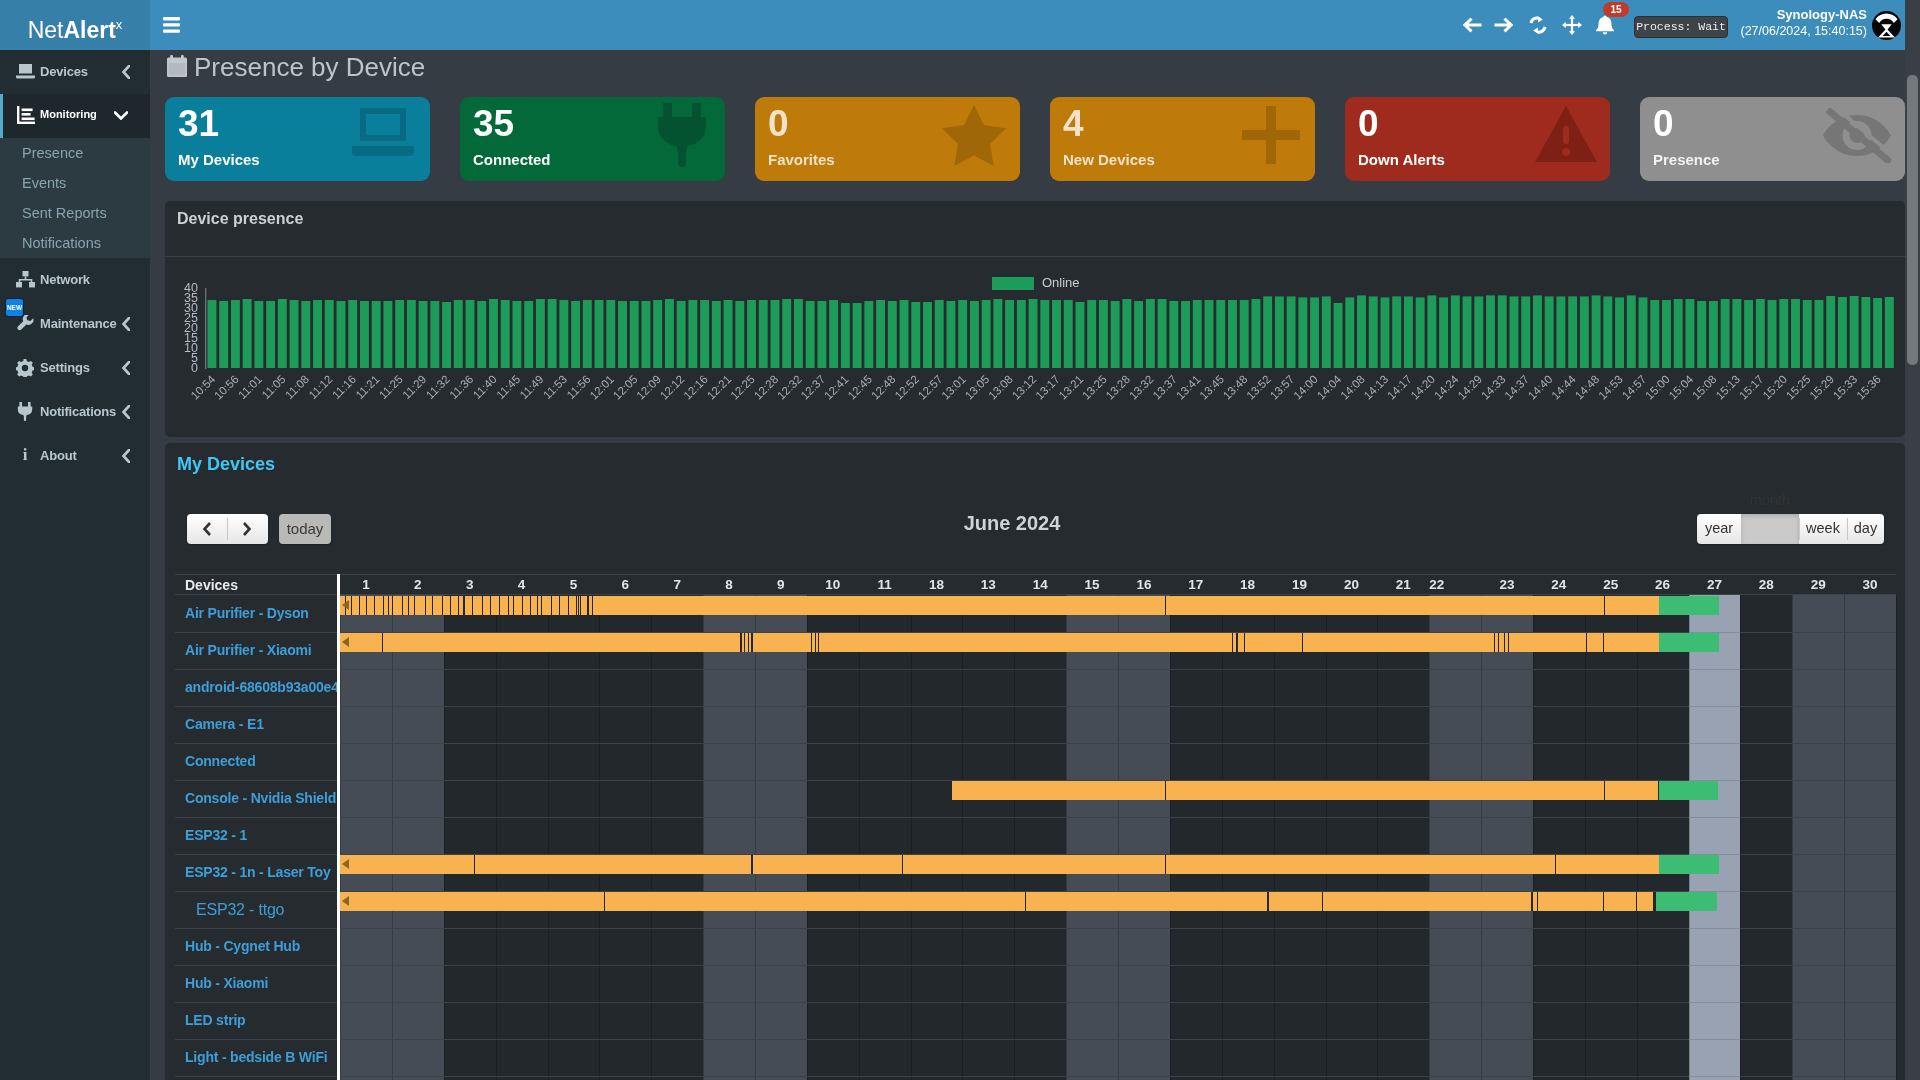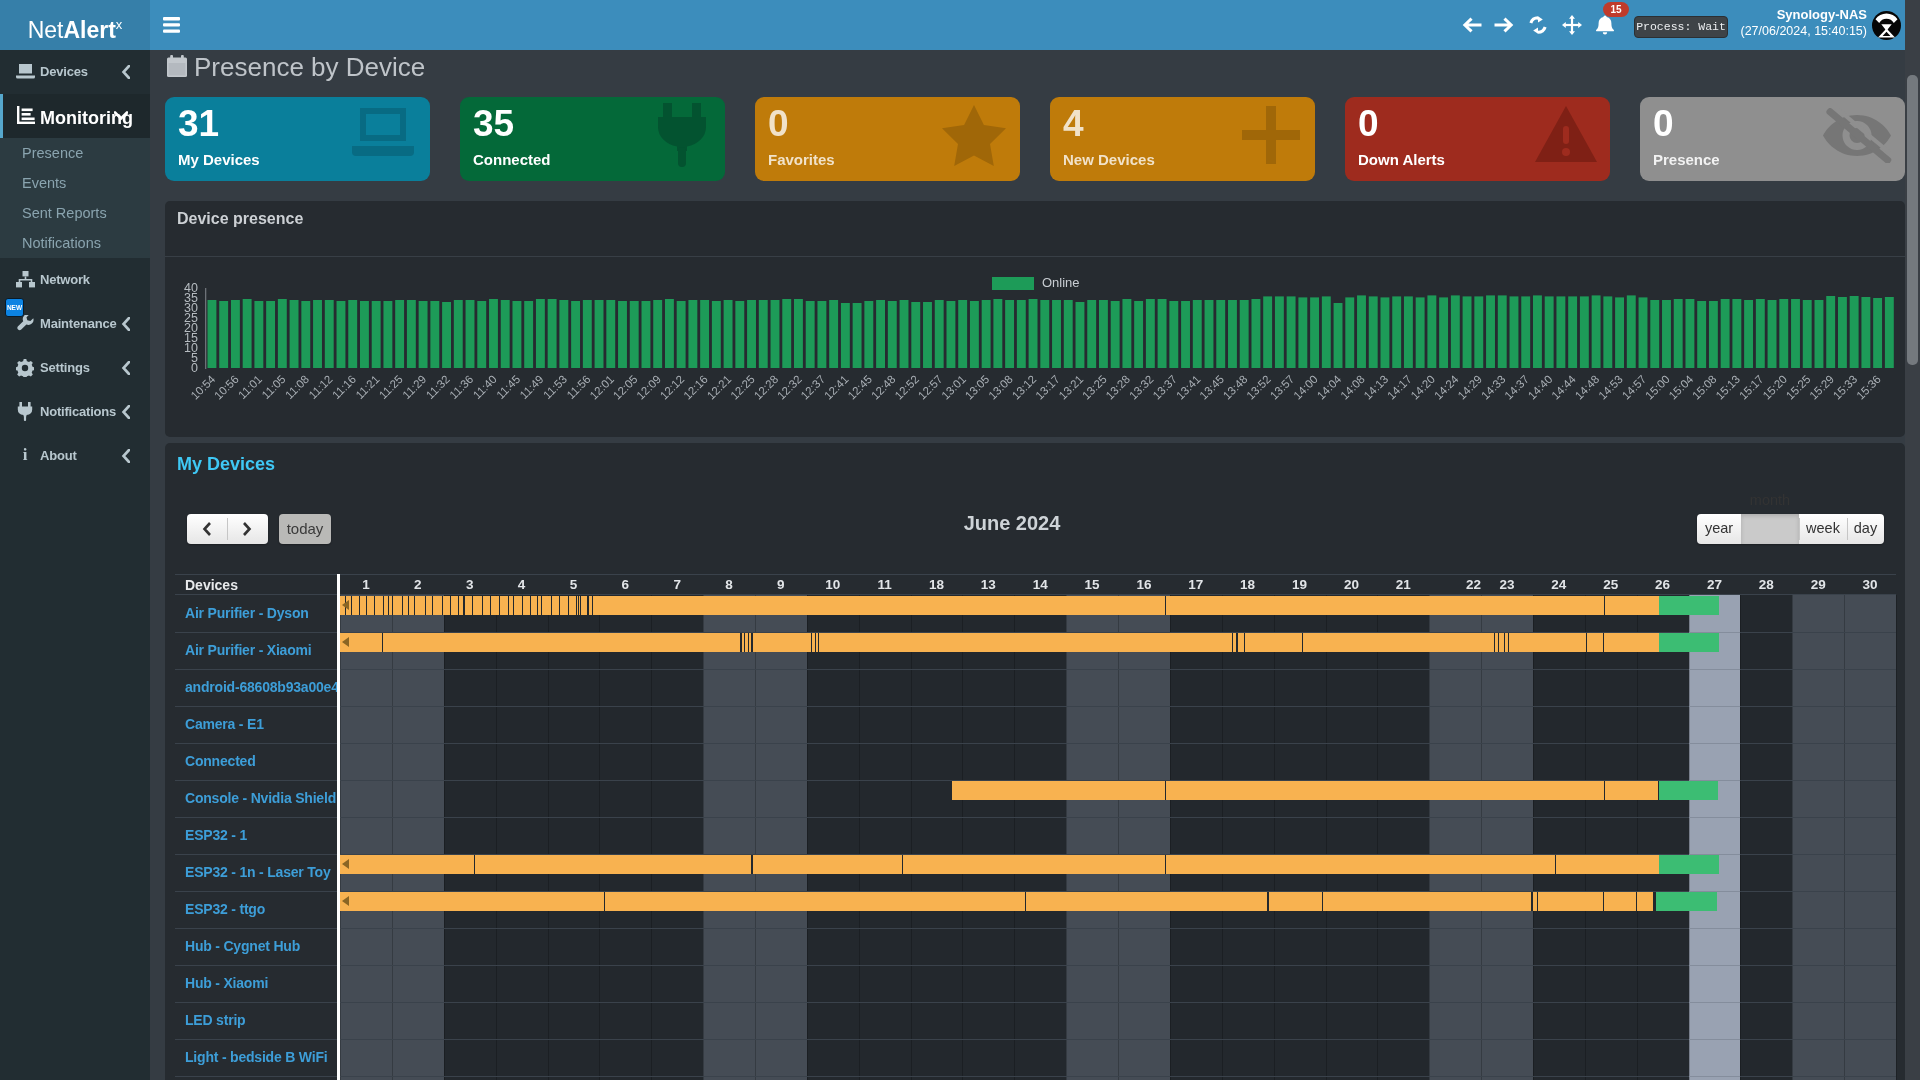--- a/index.html
+++ b/index.html
@@ -63,21 +63,21 @@
 <div class="abs" style="left:0;top:94px;width:150px;height:44px;background:#1e282c;border-left:3px solid #56a7cc"></div>
 <svg class="abs" style="left:17px;top:106px" width="18" height="18" viewBox="0 0 18 18">
     <g fill="#fff">
       <rect x="0" y="0" width="2.4" height="18"></rect>
       <rect x="0" y="15.6" width="18" height="2.4"></rect>
       <rect x="4.6" y="11.5" width="13" height="2.6"></rect>
       <rect x="4.6" y="7" width="9" height="2.6"></rect>
       <rect x="4.6" y="2.5" width="11" height="2.6"></rect>
     </g>
   </svg>
-<div class="abs" style="left:40px;top:108px;color:#fff;font-size:18px;font-weight:600">Monitoring</div>
+<div class="abs" style="left:40px;top:108px;color:#fff;font-size:11px;font-weight:600">Monitoring</div>
 <svg class="abs" style="left:114px;top:111px" width="14" height="9" viewBox="0 0 14 9">
     <path d="M1 1.5 L7 7.5 L13 1.5" stroke="#fff" stroke-width="2.6" fill="none" stroke-linecap="round"></path>
   </svg>
 <div class="abs" style="left:0;top:138px;width:150px;height:120px;background:#2c3b41"></div>
 <div class="abs" style="left:22px;top:145px;color:#8aa4af;font-size:14.5px">Presence</div>
 <div class="abs" style="left:22px;top:175px;color:#8aa4af;font-size:14.5px">Events</div>
 <div class="abs" style="left:22px;top:205px;color:#8aa4af;font-size:14.5px">Sent Reports</div>
 <div class="abs" style="left:22px;top:235px;color:#8aa4af;font-size:14.5px">Notifications</div>
 <svg class="abs" style="left:16px;top:271px" width="19" height="17" viewBox="0 0 19 17">
     <g fill="#b8c7ce">
@@ -517,38 +517,38 @@
 <div class="abs" style="left:910.5px;top:577px;width:51.9px;text-align:center;color:#e2e5e8;font-size:13.5px;font-weight:bold">18</div>
 <div class="abs" style="left:962.4px;top:577px;width:51.9px;text-align:center;color:#e2e5e8;font-size:13.5px;font-weight:bold">13</div>
 <div class="abs" style="left:1014.3px;top:577px;width:51.9px;text-align:center;color:#e2e5e8;font-size:13.5px;font-weight:bold">14</div>
 <div class="abs" style="left:1066.1px;top:577px;width:51.9px;text-align:center;color:#e2e5e8;font-size:13.5px;font-weight:bold">15</div>
 <div class="abs" style="left:1118.0px;top:577px;width:51.9px;text-align:center;color:#e2e5e8;font-size:13.5px;font-weight:bold">16</div>
 <div class="abs" style="left:1169.9px;top:577px;width:51.9px;text-align:center;color:#e2e5e8;font-size:13.5px;font-weight:bold">17</div>
 <div class="abs" style="left:1221.7px;top:577px;width:51.9px;text-align:center;color:#e2e5e8;font-size:13.5px;font-weight:bold">18</div>
 <div class="abs" style="left:1273.6px;top:577px;width:51.9px;text-align:center;color:#e2e5e8;font-size:13.5px;font-weight:bold">19</div>
 <div class="abs" style="left:1325.5px;top:577px;width:51.9px;text-align:center;color:#e2e5e8;font-size:13.5px;font-weight:bold">20</div>
 <div class="abs" style="left:1377.3px;top:577px;width:51.9px;text-align:center;color:#e2e5e8;font-size:13.5px;font-weight:bold">21</div>
-<div class="abs" style="left:1429.2px;top:577px;width:51.9px;text-align:right;color:#e2e5e8;font-size:13.5px;font-weight:bold">22</div>
+<div class="abs" style="left:1429.2px;top:577px;width:51.9px;text-align:left;color:#e2e5e8;font-size:13.5px;font-weight:bold">22</div>
 <div class="abs" style="left:1481.1px;top:577px;width:51.9px;text-align:center;color:#e2e5e8;font-size:13.5px;font-weight:bold">23</div>
 <div class="abs" style="left:1532.9px;top:577px;width:51.9px;text-align:center;color:#e2e5e8;font-size:13.5px;font-weight:bold">24</div>
 <div class="abs" style="left:1584.8px;top:577px;width:51.9px;text-align:center;color:#e2e5e8;font-size:13.5px;font-weight:bold">25</div>
 <div class="abs" style="left:1636.7px;top:577px;width:51.9px;text-align:center;color:#e2e5e8;font-size:13.5px;font-weight:bold">26</div>
 <div class="abs" style="left:1688.5px;top:577px;width:51.9px;text-align:center;color:#e2e5e8;font-size:13.5px;font-weight:bold">27</div>
 <div class="abs" style="left:1740.4px;top:577px;width:51.9px;text-align:center;color:#e2e5e8;font-size:13.5px;font-weight:bold">28</div>
 <div class="abs" style="left:1792.3px;top:577px;width:51.9px;text-align:center;color:#e2e5e8;font-size:13.5px;font-weight:bold">29</div>
 <div class="abs" style="left:1844.1px;top:577px;width:51.9px;text-align:center;color:#e2e5e8;font-size:13.5px;font-weight:bold">30</div>
 <div class="abs" style="left:185px;top:605px;width:153px;overflow:hidden;white-space:nowrap;color:#3d9ed8;font-size:14px;font-weight:bold;letter-spacing:-0.2px">Air Purifier - Dyson</div>
 <div class="abs" style="left:185px;top:642px;width:153px;overflow:hidden;white-space:nowrap;color:#3d9ed8;font-size:14px;font-weight:bold;letter-spacing:-0.2px">Air Purifier - Xiaomi</div>
 <div class="abs" style="left:185px;top:679px;width:153px;overflow:hidden;white-space:nowrap;color:#3d9ed8;font-size:14px;font-weight:bold;letter-spacing:-0.2px">android-68608b93a00e44</div>
 <div class="abs" style="left:185px;top:716px;width:153px;overflow:hidden;white-space:nowrap;color:#3d9ed8;font-size:14px;font-weight:bold;letter-spacing:-0.2px">Camera - E1</div>
 <div class="abs" style="left:185px;top:753px;width:153px;overflow:hidden;white-space:nowrap;color:#3d9ed8;font-size:14px;font-weight:bold;letter-spacing:-0.2px">Connected</div>
 <div class="abs" style="left:185px;top:790px;width:153px;overflow:hidden;white-space:nowrap;color:#3d9ed8;font-size:14px;font-weight:bold;letter-spacing:-0.2px">Console - Nvidia Shield TV</div>
 <div class="abs" style="left:185px;top:827px;width:153px;overflow:hidden;white-space:nowrap;color:#3d9ed8;font-size:14px;font-weight:bold;letter-spacing:-0.2px">ESP32 - 1</div>
 <div class="abs" style="left:185px;top:864px;width:153px;overflow:hidden;white-space:nowrap;color:#3d9ed8;font-size:14px;font-weight:bold;letter-spacing:-0.2px">ESP32 - 1n - Laser Toy</div>
-<div class="abs" style="left:185px;top:901px;width:153px;overflow:hidden;white-space:nowrap;color:#3d9ed8;font-size:14px;font-weight:bold;letter-spacing:-0.2px">ESP32 - ttgo</div>
+<div class="abs" style="left:196px;top:901px;width:153px;overflow:hidden;white-space:nowrap;color:#3d9ed8;font-size:16px;font-weight:normal;letter-spacing:-0.2px">ESP32 - ttgo</div>
 <div class="abs" style="left:185px;top:938px;width:153px;overflow:hidden;white-space:nowrap;color:#3d9ed8;font-size:14px;font-weight:bold;letter-spacing:-0.2px">Hub - Cygnet Hub</div>
 <div class="abs" style="left:185px;top:975px;width:153px;overflow:hidden;white-space:nowrap;color:#3d9ed8;font-size:14px;font-weight:bold;letter-spacing:-0.2px">Hub - Xiaomi</div>
 <div class="abs" style="left:185px;top:1012px;width:153px;overflow:hidden;white-space:nowrap;color:#3d9ed8;font-size:14px;font-weight:bold;letter-spacing:-0.2px">LED strip</div>
 <div class="abs" style="left:185px;top:1049px;width:153px;overflow:hidden;white-space:nowrap;color:#3d9ed8;font-size:14px;font-weight:bold;letter-spacing:-0.2px">Light - bedside B WiFi</div>
 <div class="abs" style="left:340.0px;top:596px;width:1318.5px;height:19px;background:#f8b250"></div>
 <div class="abs" style="left:345.2px;top:596px;width:1.2px;height:19px;background:#23282d"></div>
 <div class="abs" style="left:351.2px;top:596px;width:1.2px;height:19px;background:#23282d"></div>
 <div class="abs" style="left:359.1px;top:596px;width:1.2px;height:19px;background:#23282d"></div>
 <div class="abs" style="left:365.9px;top:596px;width:1.2px;height:19px;background:#23282d"></div>
 <div class="abs" style="left:374.2px;top:596px;width:1.2px;height:19px;background:#23282d"></div>

